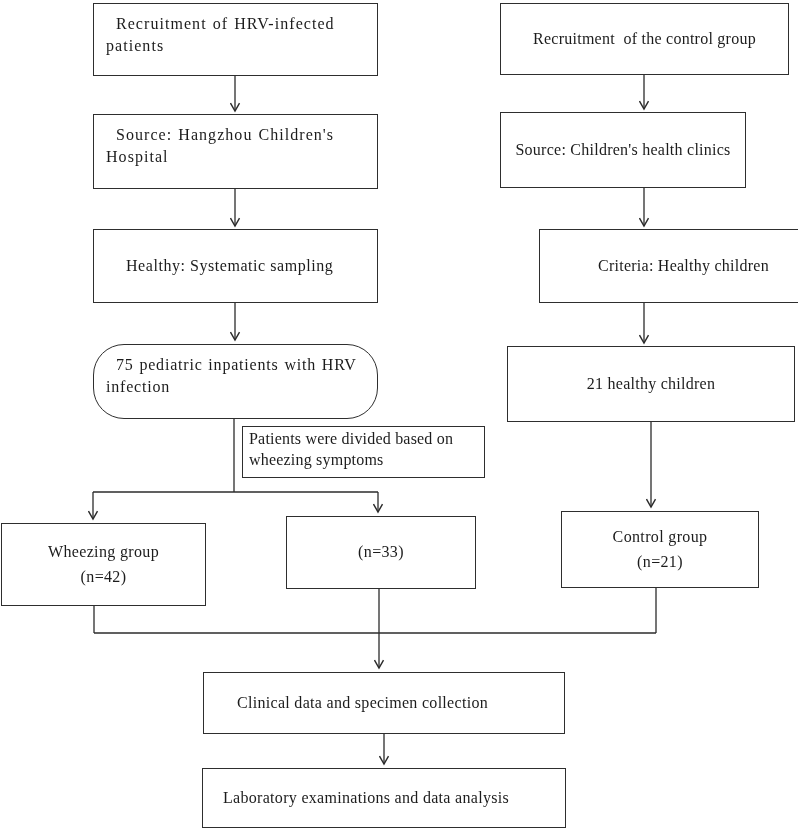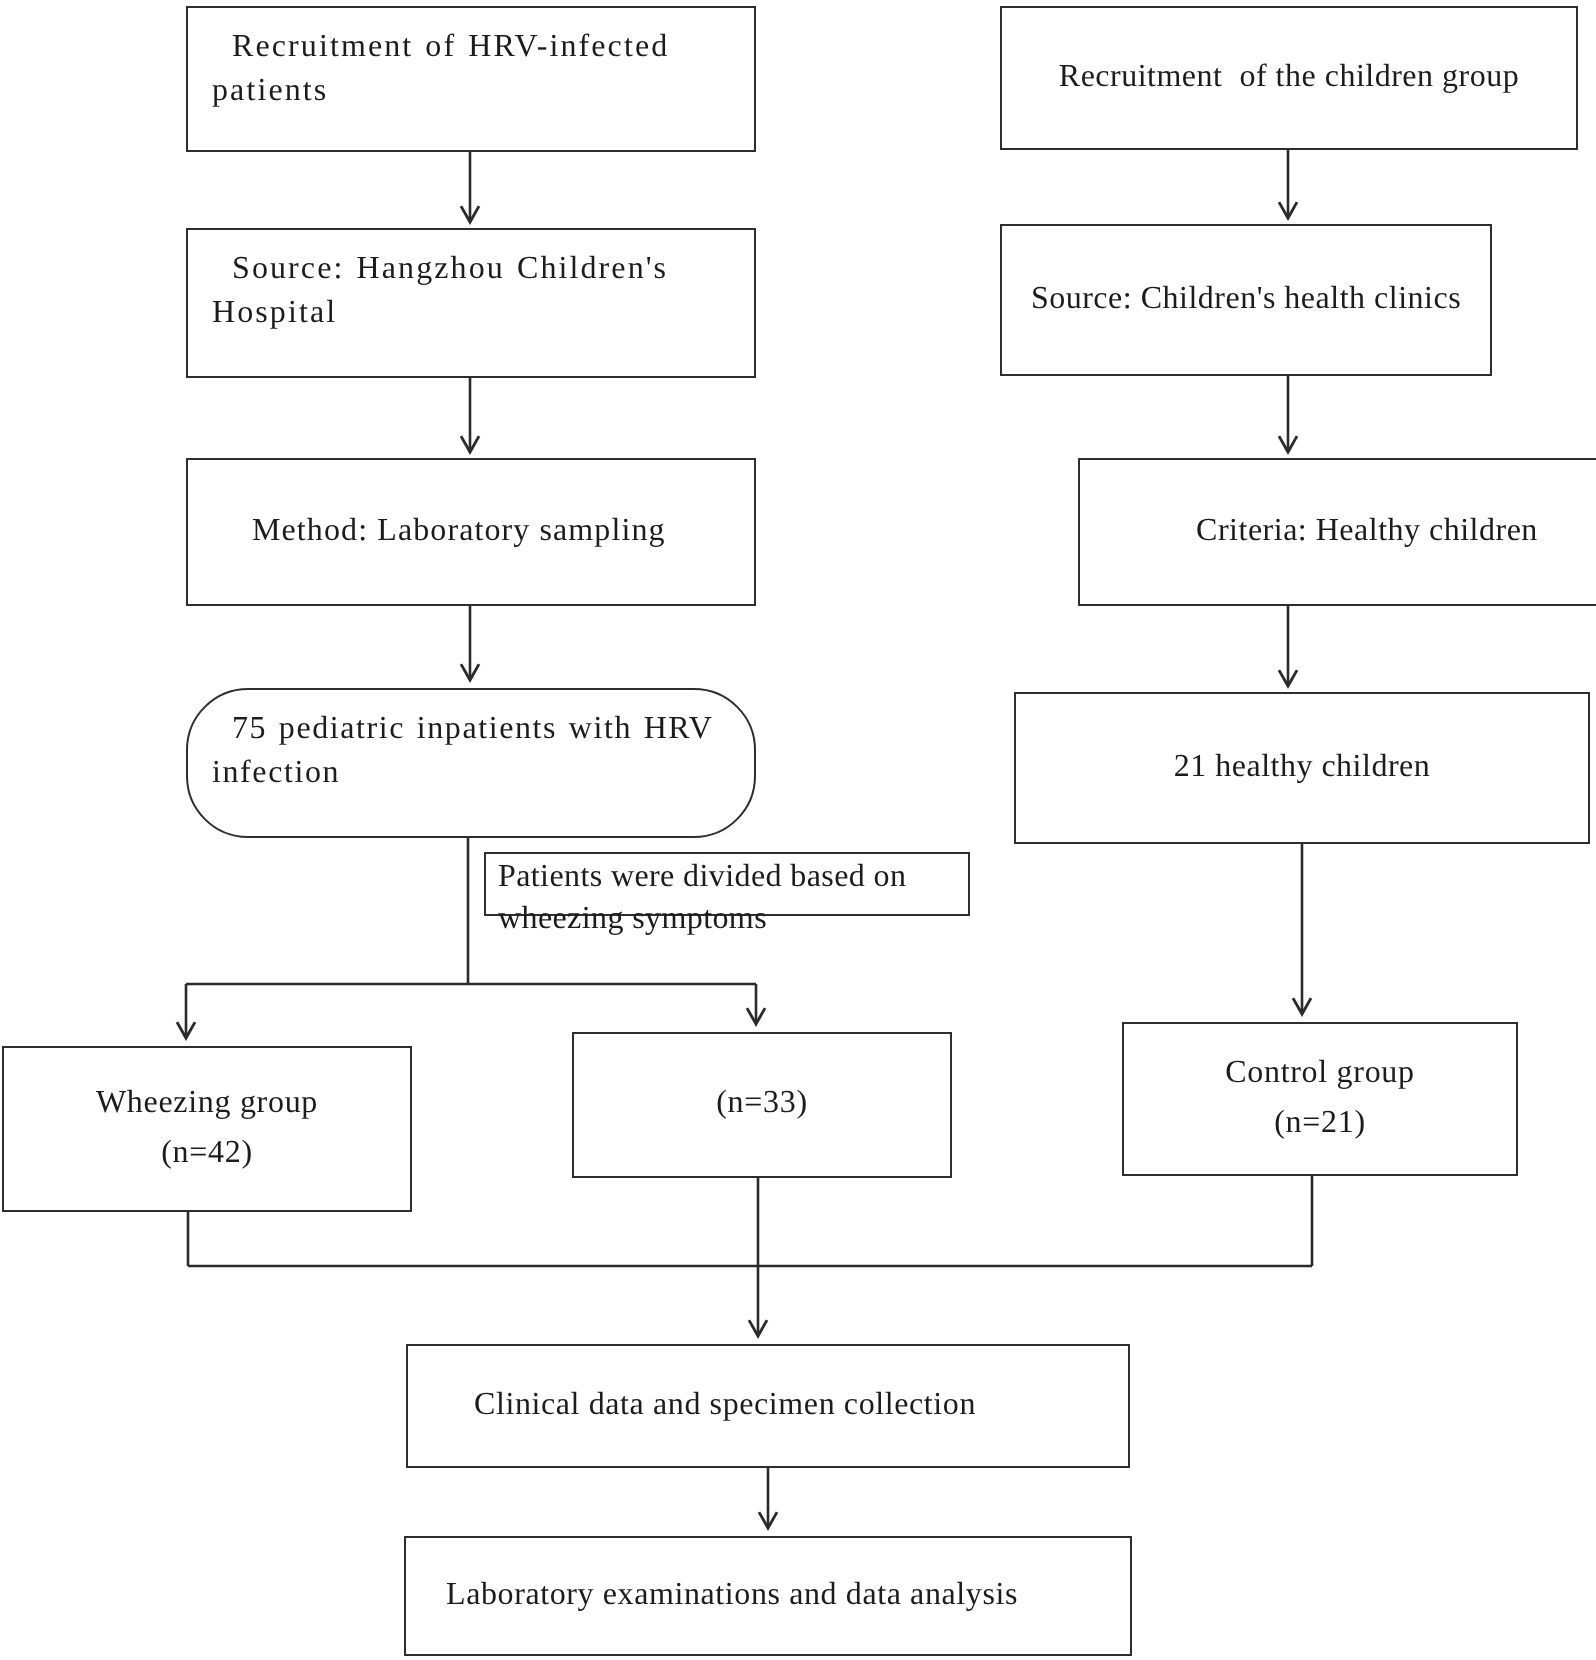--- a/index.html
+++ b/index.html
@@ -69,21 +69,21 @@
 
   
   #b-recruit-hrv     { left: 93px;  top: 3px;   width: 285px; height: 73px; }
   #b-recruit-control { left: 500px; top: 3px;   width: 289px; height: 72px; }
   #b-source-hangzhou { left: 93px;  top: 114px; width: 285px; height: 75px; }
   #b-source-clinics  { left: 500px; top: 112px; width: 246px; height: 76px; }
   #b-method          { left: 93px;  top: 229px; width: 285px; height: 74px; padding-left: 32px; }
   #b-criteria        { left: 515px; top: 229px; width: 289px; height: 74px; margin-left: 24px; }
   #b-patients75      { left: 93px;  top: 344px; width: 285px; height: 75px; padding-right: 6px; letter-spacing: 0.8px; border-radius: 31px; }
   #b-healthy21       { left: 507px; top: 346px; width: 288px; height: 76px; }
-  #b-divided-note    { left: 242px; top: 426px; width: 243px; height: 32px; }
+  #b-divided-note    { left: 242px; top: 426px; width: 243px; height: 52px; }
   #b-wheezing        { left: 1px;   top: 523px; width: 205px; height: 83px; }
   #b-nonwheezing     { left: 286px; top: 516px; width: 190px; height: 73px; }
   #b-control         { left: 561px; top: 511px; width: 198px; height: 77px; justify-content: center; }
   #b-clinical        { left: 203px; top: 672px; width: 362px; height: 62px; padding-left: 33px; letter-spacing: 0.3px; }
   #b-laboratory      { left: 202px; top: 768px; width: 364px; height: 60px; padding-left: 20px; letter-spacing: 0.3px; }
 </style>
 </head>
 <body>
 
 <div id="canvas">
@@ -116,25 +116,25 @@
       <line x1="379" y1="589" x2="379" y2="668" marker-end="url(#arrowV)"></line>
 
       <line x1="384" y1="732" x2="384" y2="764" marker-end="url(#arrowV)"></line>
     </g>
   </svg>
 
   <div class="box tl" id="b-recruit-hrv">Recruitment of HRV-infected patients</div>
 
   <div class="box tl" id="b-source-hangzhou">Source: Hangzhou Children's Hospital</div>
 
-  <div class="box vleft" id="b-method">Method: Laboratory sampling</div>
+  <div class="box vleft" id="b-method">Healthy: Systematic sampling</div>
 
   <div class="box tl" id="b-patients75">75 pediatric inpatients with HRV infection</div>
 
-  <div class="box cc" id="b-recruit-control">Recruitment  of the children group</div>
+  <div class="box cc" id="b-recruit-control">Recruitment  of the control group</div>
 
   <div class="box cc" id="b-source-clinics">Source: Children's health clinics</div>
 
   <div class="box cc" id="b-criteria">Criteria: Healthy children</div>
 
   <div class="box cc" id="b-healthy21">21 healthy children</div>
 
   <div class="box note" id="b-divided-note">Patients were divided based on wheezing symptoms</div>
 
   <div class="box group" id="b-wheezing">

